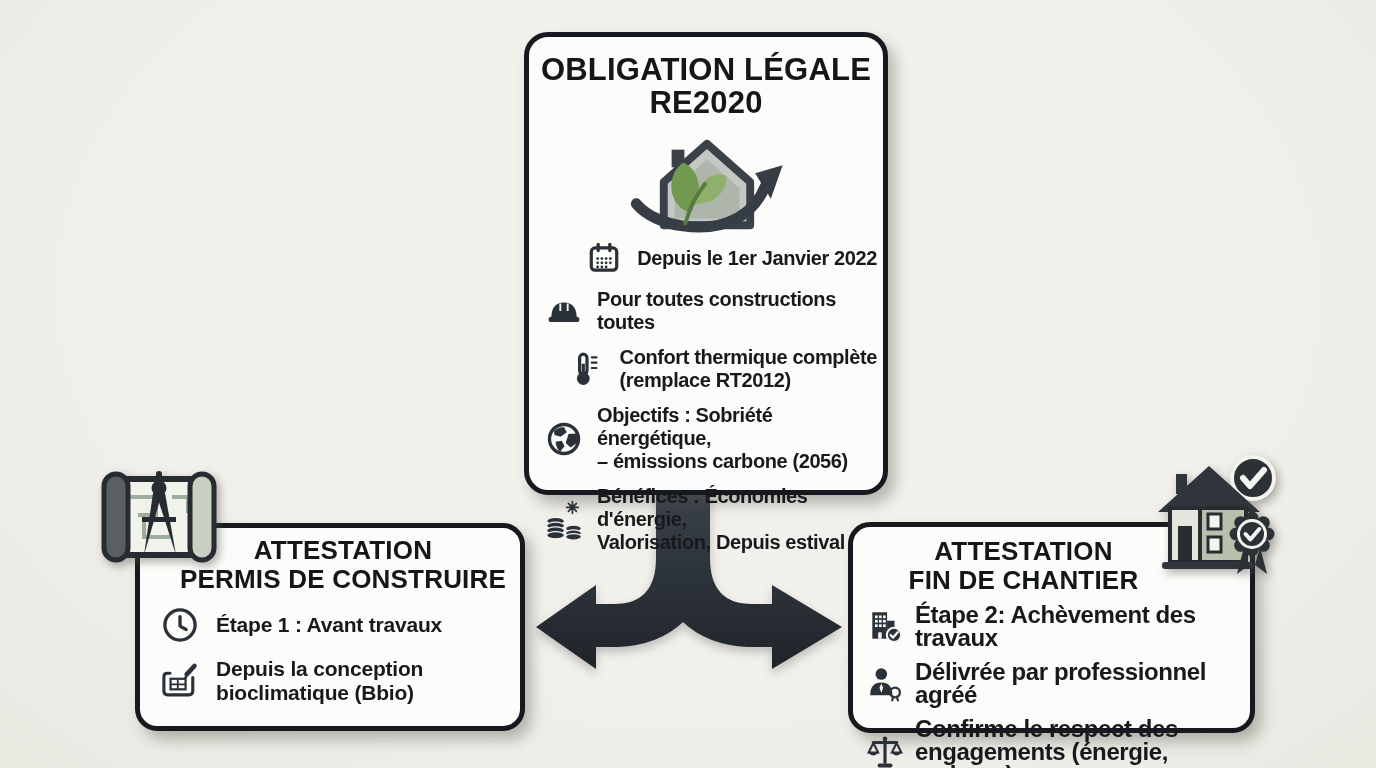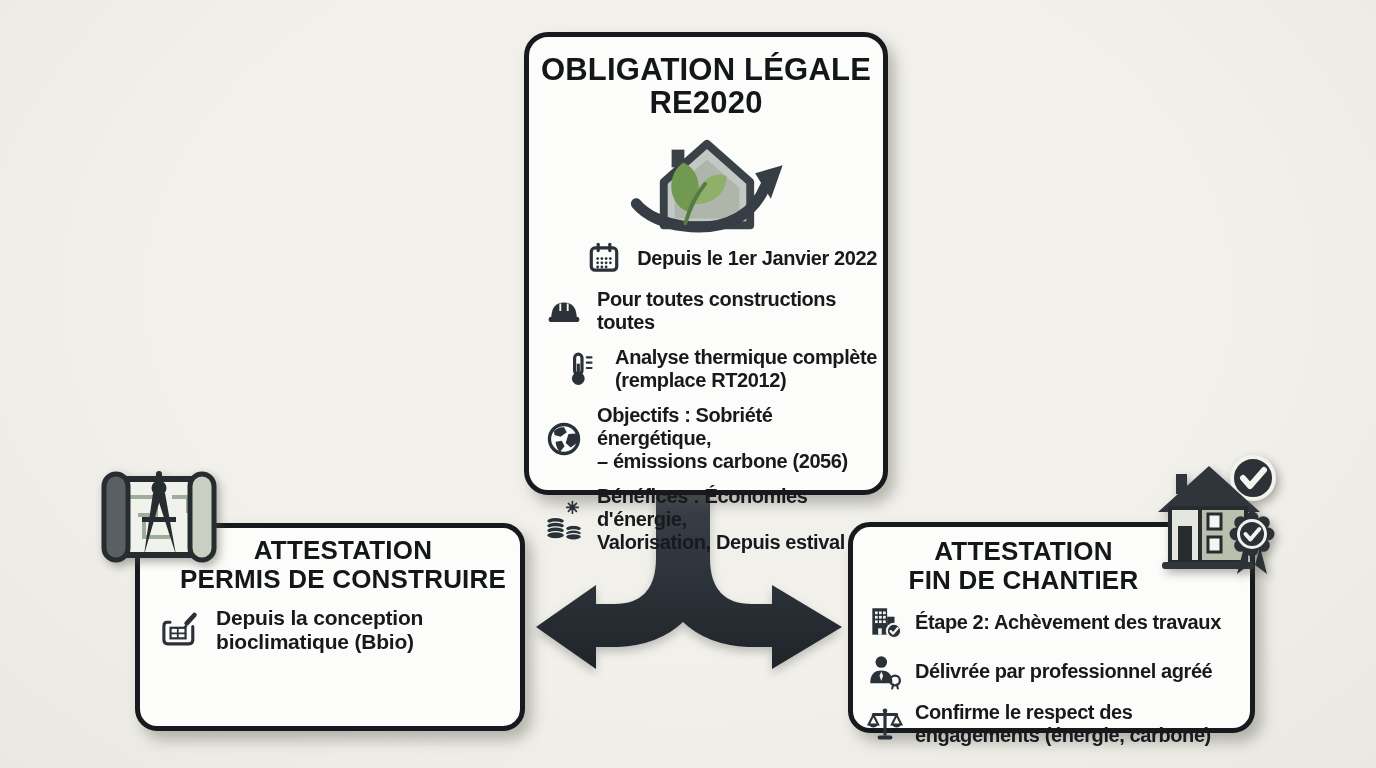--- a/index.html
+++ b/index.html
@@ -30,21 +30,21 @@
   #right-box .bullets{top:76px;left:12px;right:4px;gap:11px;}
   .bullet{display:flex;align-items:center;}
   #top-box .bullet{gap:11px;}
   #left-box .bullet{gap:14px;}
   #right-box .bullet{gap:10px;}
   .bicon{flex:0 0 44px;display:flex;justify-content:center;align-items:center;}
   #right-box .bicon{flex:0 0 40px;}
   .btext{font-weight:bold;white-space:pre-line;color:#17191d;}
   #top-box .btext{font-size:20px;line-height:23px;letter-spacing:-.4px;}
   #left-box .btext{font-size:21px;line-height:24px;letter-spacing:-.2px;}
-  #right-box .btext{font-size:20px;line-height:23px;letter-spacing:-.4px;}
+  #right-box .btext{font-size:24px;line-height:23px;letter-spacing:-.4px;}
   .corner-icon{position:absolute;filter:drop-shadow(3px 4px 5px rgba(80,78,68,.45));}
   #left-corner-icon{left:96px;top:455px;}
   #right-corner-icon{left:1152px;top:450px;}
   #split-arrow{position:absolute;left:0;top:0;filter:drop-shadow(0 5px 5px rgba(40,40,36,.25));}
 </style>
 </head>
 <body>
 
 <div class="canvas">
 
@@ -115,21 +115,21 @@
             <rect x="10" y="3" width="7" height="19" rx="3.5" fill="none" stroke="#2b3138" stroke-width="3"></rect>
             <line x1="13.5" y1="12" x2="13.5" y2="22" stroke="#2b3138" stroke-width="3"></line>
             <circle cx="13.5" cy="26" r="6" fill="#2b3138"></circle>
             <g stroke="#2b3138" stroke-width="2" stroke-linecap="round">
               <line x1="21.5" y1="6" x2="26" y2="6"></line>
                 <line x1="21.5" y1="11" x2="26" y2="11"></line>
                 <line x1="21.5" y1="16" x2="26" y2="16"></line>
             </g>
           </svg>
         </span>
-        <span class="btext">Analyse thermique complète
+        <span class="btext">Confort thermique complète
 (remplace RT2012)</span>
       </div>
       <div class="bullet">
         <span class="bicon">
           <svg width="38" height="38" viewBox="0 0 34 34">
             <circle cx="17" cy="17" r="13" fill="none" stroke="#2b3138" stroke-width="3"></circle>
             <path d="M8 10 Q12 6 17 6.5 L19.5 11 L14 15 L8.5 13.5 Z" fill="#2b3138"></path>
             <path d="M21 12.5 L28 12 Q29.8 16 28.5 20.5 L23 24.5 L18.5 20.5 Z" fill="#2b3138"></path>
             <path d="M9.5 19.5 L15 18.5 L17.5 23.5 L13.5 28.5 Q10 25.5 9.5 19.5 Z" fill="#2b3138"></path>
           </svg>
@@ -165,20 +165,29 @@
         <span class="btext">Bénéfices : Économies d'énergie,
 Valorisation, Depuis estival</span>
       </div>
     </div>
   </div>
 
   <div class="box" id="left-box">
     <div class="box-title">ATTESTATION
 PERMIS DE CONSTRUIRE</div>
     <div class="bullets">
+      <div class="bullet">
+        <span class="bicon">
+          <svg width="38" height="38" viewBox="0 0 34 34">
+            <circle cx="17" cy="17" r="13.5" fill="none" stroke="#2b3138" stroke-width="3"></circle>
+            <path d="M17 9.5 L17 18 L22.5 21" fill="none" stroke="#2b3138" stroke-width="3" stroke-linecap="round" stroke-linejoin="round"></path>
+          </svg>
+        </span>
+        <span class="btext">Étape 1 : Avant travaux</span>
+      </div>
       <div class="bullet">
         <span class="bicon">
           <svg width="40" height="40" viewBox="0 0 36 36">
             <path d="M9 11 L6.5 11 Q3.5 11 3.5 14.5 L3.5 27 Q3.5 30.5 7 30.5 L26 30.5 Q29.5 30.5 29.5 27 L29.5 15" fill="none" stroke="#2b3138" stroke-width="2.8" stroke-linecap="round"></path>
             <rect x="9.5" y="16" width="13.5" height="9.5" fill="none" stroke="#2b3138" stroke-width="2"></rect>
             <path d="M16 16 L16 25.5 M9.5 21 L23 21" stroke="#2b3138" stroke-width="1.6"></path>
             <path d="M31 4.5 L24 12" stroke="#2b3138" stroke-width="4.2" stroke-linecap="round"></path>
             <path d="M23 13 L20.5 16.5 L24.8 15 Z" fill="#2b3138"></path>
           </svg>
         </span>

